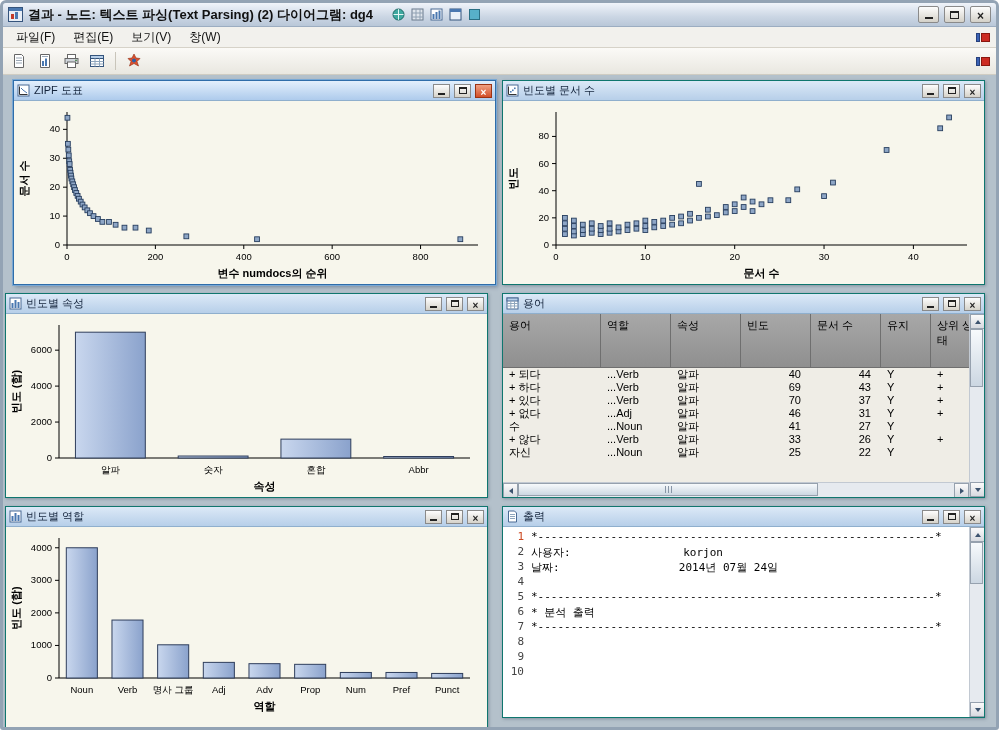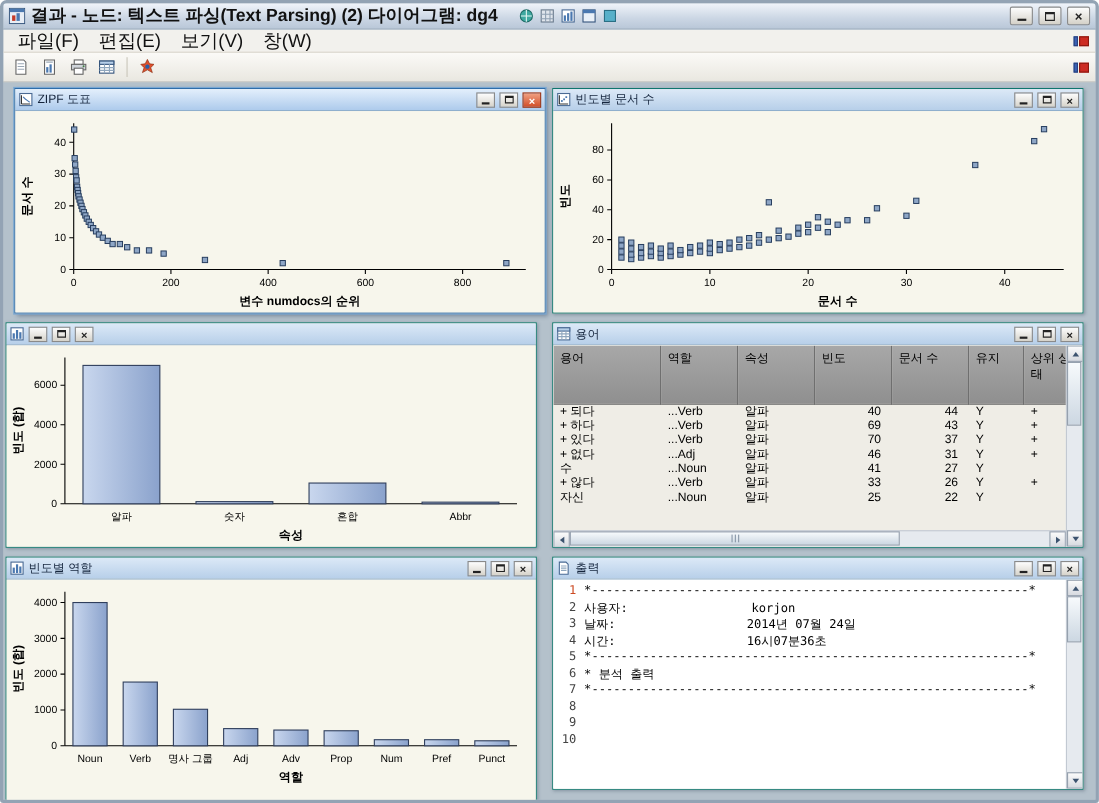--- a/index.html
+++ b/index.html
@@ -3,34 +3,34 @@
 <meta charset="utf-8">
 <style>
   * { margin:0; padding:0; box-sizing:border-box; }
   html,body { width:999px; height:730px; font-family:"Liberation Sans",sans-serif; background:#ffffff; }
   .main { position:absolute; inset:0; border:3px solid #93a3b4; border-radius:6px 6px 3px 3px;
           background:#b4c1cb; display:flex; flex-direction:column; overflow:hidden; }
 
   
   .titlebar { height:24px; background:linear-gradient(#f0f4fa,#cbd6e4 60%,#b9c7d8);
               border-bottom:1px solid #9cadc1; display:flex; align-items:center; padding:0 5px; gap:5px; flex:0 0 auto; }
-  .title { font-size:16px; font-weight:bold; color:#111; white-space:nowrap; }
+  .title { font-size:13px; font-weight:bold; color:#111; white-space:nowrap; }
   .appicon svg, .minis svg { display:block; }
   .minis { display:flex; gap:6px; margin-left:14px; }
   .spacer { flex:1; }
   .mwbtn { width:21px; height:17px; background:linear-gradient(#fdfdfd,#d4d1c8); border:1px solid #8a8a8a;
            border-radius:2px; display:flex; align-items:center; justify-content:center; }
   .gmin { display:block; width:8px; height:2px; background:#222; margin-top:7px; }
   .gmax { display:block; width:9px; height:8px; border:1px solid #222; border-top:2px solid #222; }
   .gclose::after { content:"×"; font-size:12px; font-weight:bold; color:#222; line-height:12px; font-style:normal; }
 
   
   .menubar { height:21px; background:#f2f1ed; border-bottom:1px solid #d6d2c8; display:flex; align-items:center;
              padding:0 4px; flex:0 0 auto; }
-  .mi { font-size:17px; color:#111; padding:2px 9px; }
+  .mi { font-size:12px; color:#111; padding:2px 9px; }
   .toolbar { height:27px; background:linear-gradient(#fbfaf7,#e9e7e0); border-bottom:1px solid #cfccc2;
              display:flex; align-items:center; padding:0 4px; gap:2px; flex:0 0 auto; }
   .tbtn { width:24px; height:22px; display:flex; align-items:center; justify-content:center; border:1px solid transparent; }
   .tsep { width:1px; height:18px; background:#c9c5ba; margin:0 4px; }
   .edge-grip { margin-left:auto; display:flex; align-items:center; gap:1px; margin-right:2px; }
   .grip-blue { width:4px; height:9px; background:#3b62b5; border:1px solid #27407c; }
   .grip-red { width:9px; height:9px; background:#cc2b22; border:1px solid #8a170f; }
 
   
   .mdi { position:relative; flex:1; background:#b4c1cb; overflow:hidden; }
@@ -393,20 +393,21 @@
     </div>
 
     <div class="child" style="left:2px;top:218px;width:483px;height:205px;">
       <div class="ctb">
         <svg width="13" height="13" viewBox="0 0 13 13">
             <rect x="1" y="1" width="11" height="11" fill="#fff" stroke="#4a6a94"></rect>
             <rect x="2.5" y="6" width="2" height="5" fill="#4a78b0"></rect>
             <rect x="5.5" y="3" width="2" height="8" fill="#4a78b0"></rect>
             <rect x="8.5" y="5" width="2" height="6" fill="#4a78b0"></rect>
           </svg>
+        <span class="ct">빈도별 속성</span>
         <span class="wbtn">
             <i class="gmin"></i>
           </span>
         <span class="wbtn">
             <i class="gmax"></i>
           </span>
         <span class="wbtn">
             <i class="gclose"></i>
           </span>
       </div>
@@ -634,21 +635,21 @@
           </span>
         <span class="wbtn">
             <i class="gclose"></i>
           </span>
       </div>
       <div class="cbody out-wrap">
         <div class="out-main">
             <div class="out-line"><span class="ln hl">1</span><span class="lt">*------------------------------------------------------------*</span></div>
             <div class="out-line"><span class="ln">2</span><span class="lt">사용자:                 korjon</span></div>
             <div class="out-line"><span class="ln">3</span><span class="lt">날짜:                  2014년 07월 24일</span></div>
-            <div class="out-line"><span class="ln">4</span><span class="lt">시간:                  16시07분36초</span></div>
+            <div class="out-line"><span class="ln">4</span></div>
             <div class="out-line"><span class="ln">5</span><span class="lt">*------------------------------------------------------------*</span></div>
             <div class="out-line"><span class="ln">6</span><span class="lt">* 분석 출력</span></div>
             <div class="out-line"><span class="ln">7</span><span class="lt">*------------------------------------------------------------*</span></div>
             <div class="out-line"><span class="ln">8</span><span class="lt"></span></div>
             <div class="out-line"><span class="ln">9</span><span class="lt"></span></div>
             <div class="out-line"><span class="ln">10</span><span class="lt"></span></div>
           </div>
         <div class="vscroll">
           <span class="sb-btn up"></span>
           <span class="sb-track">

